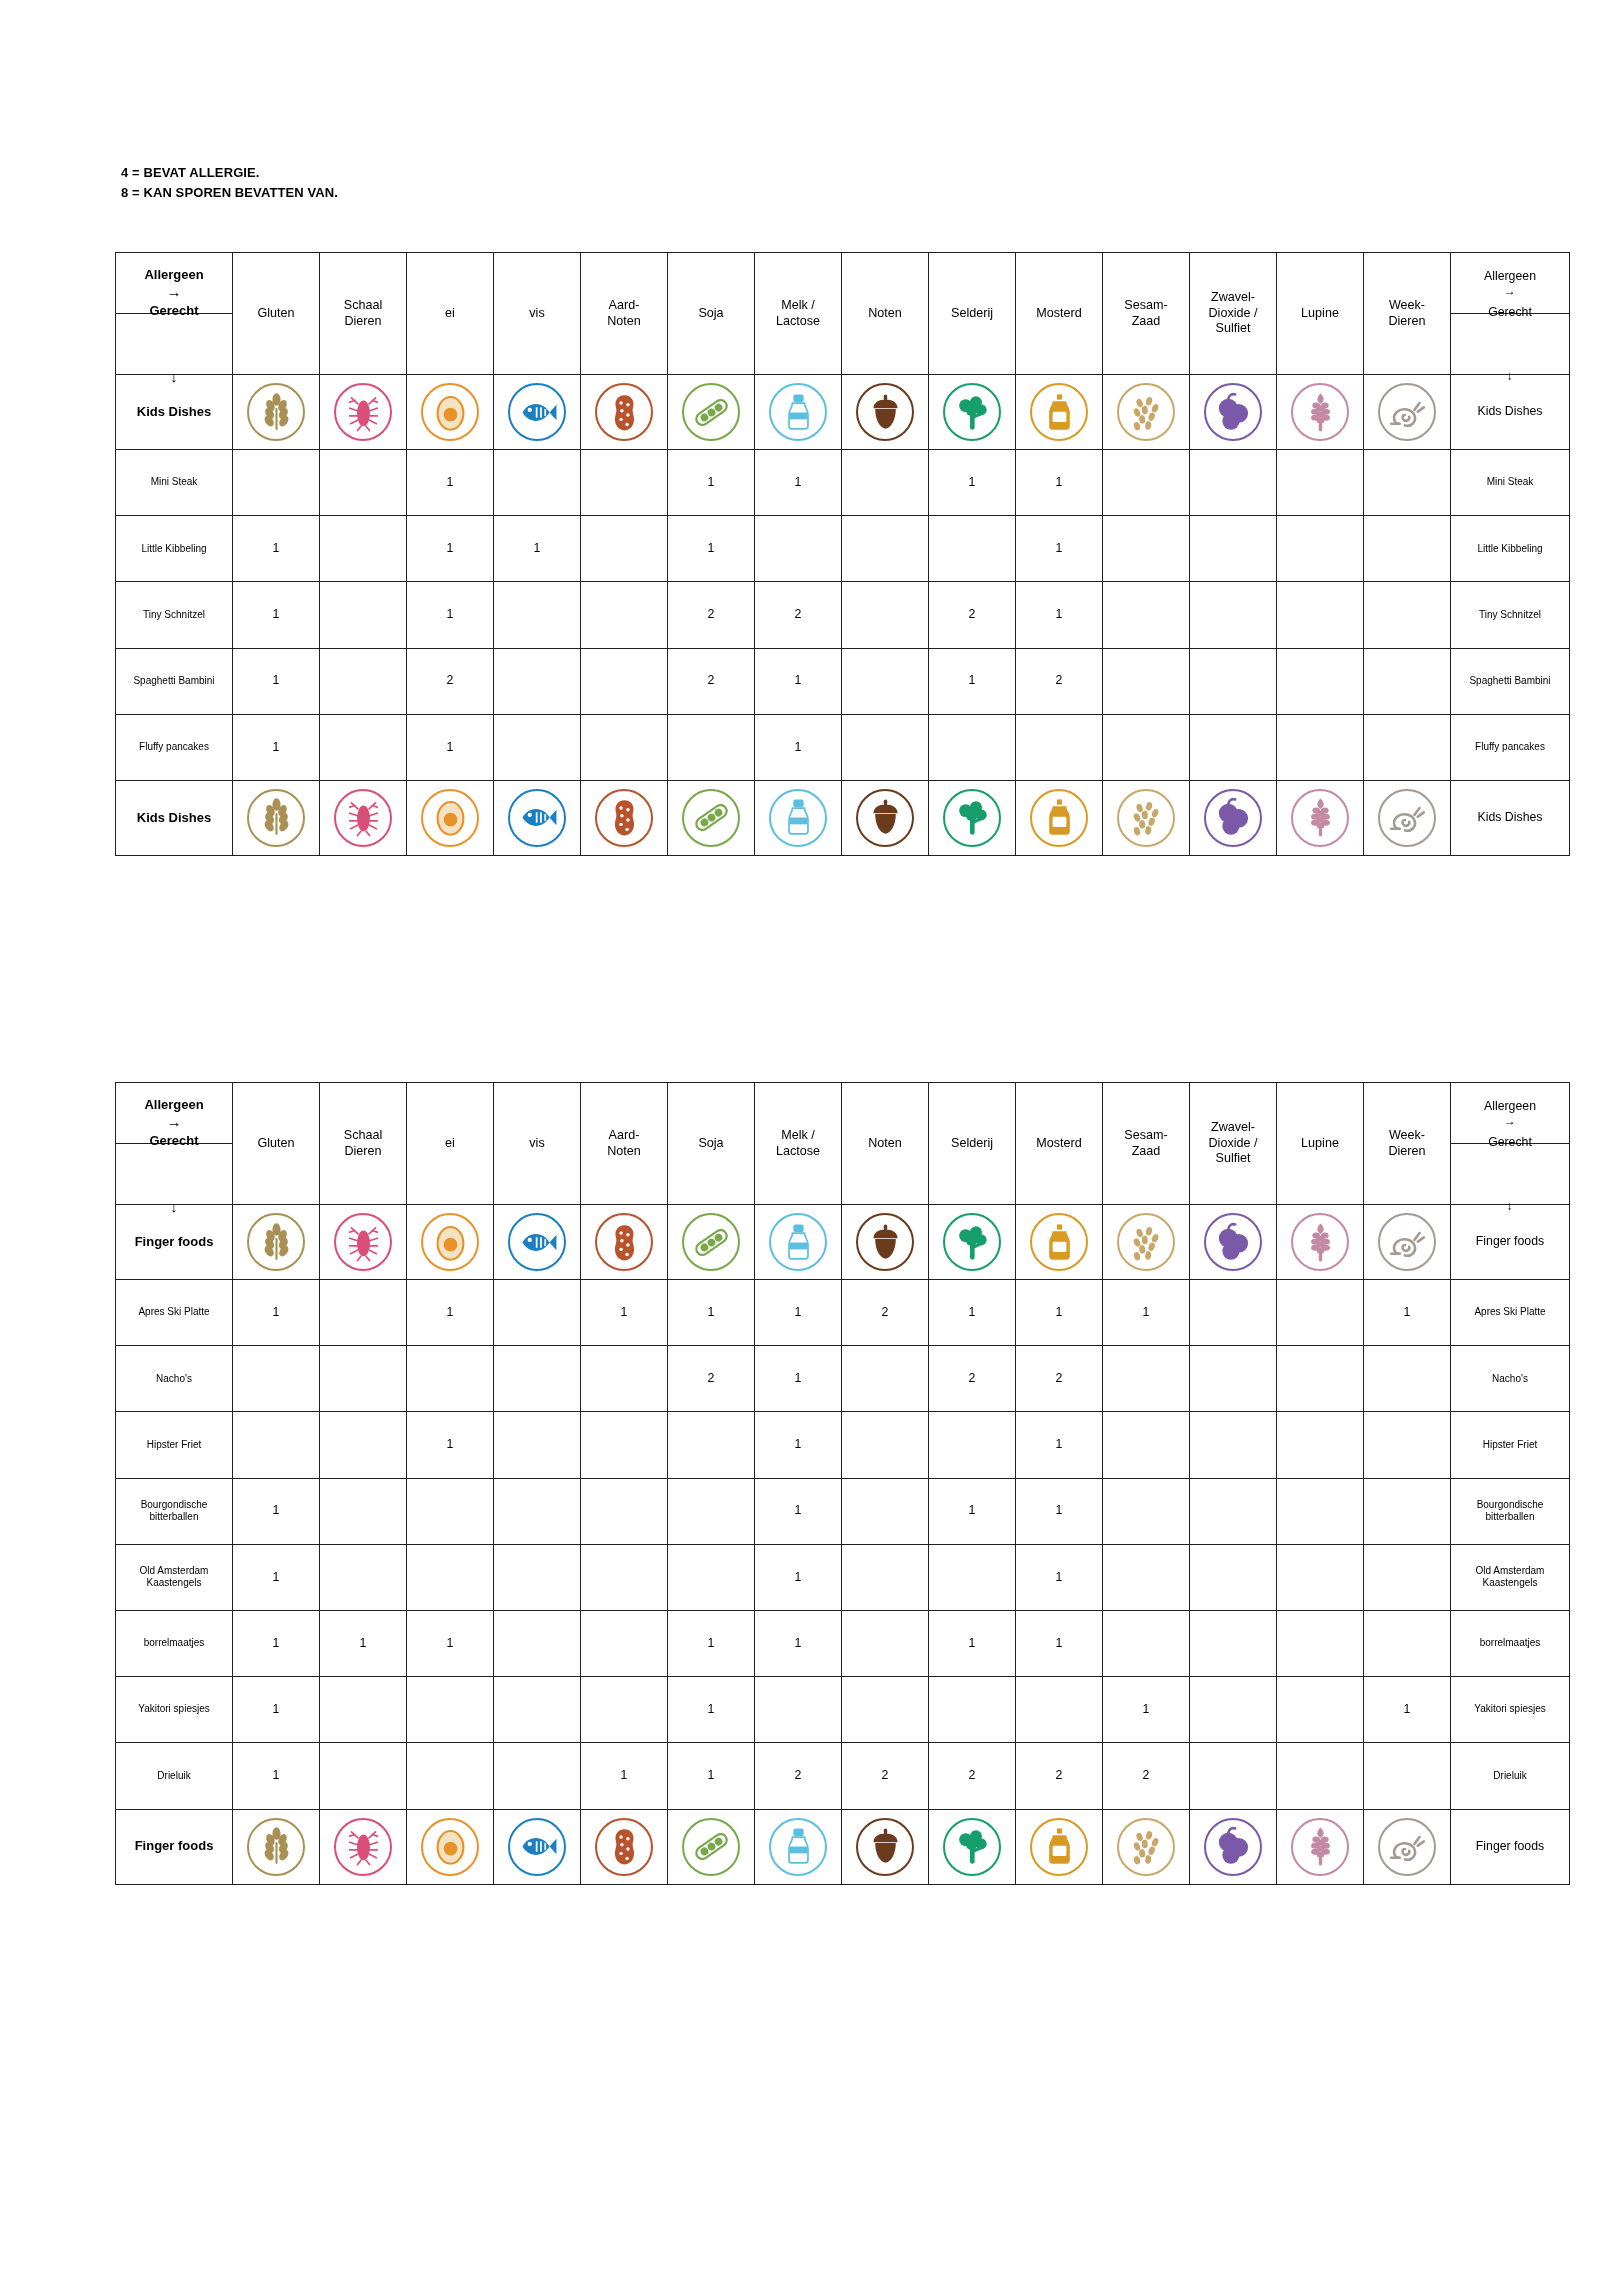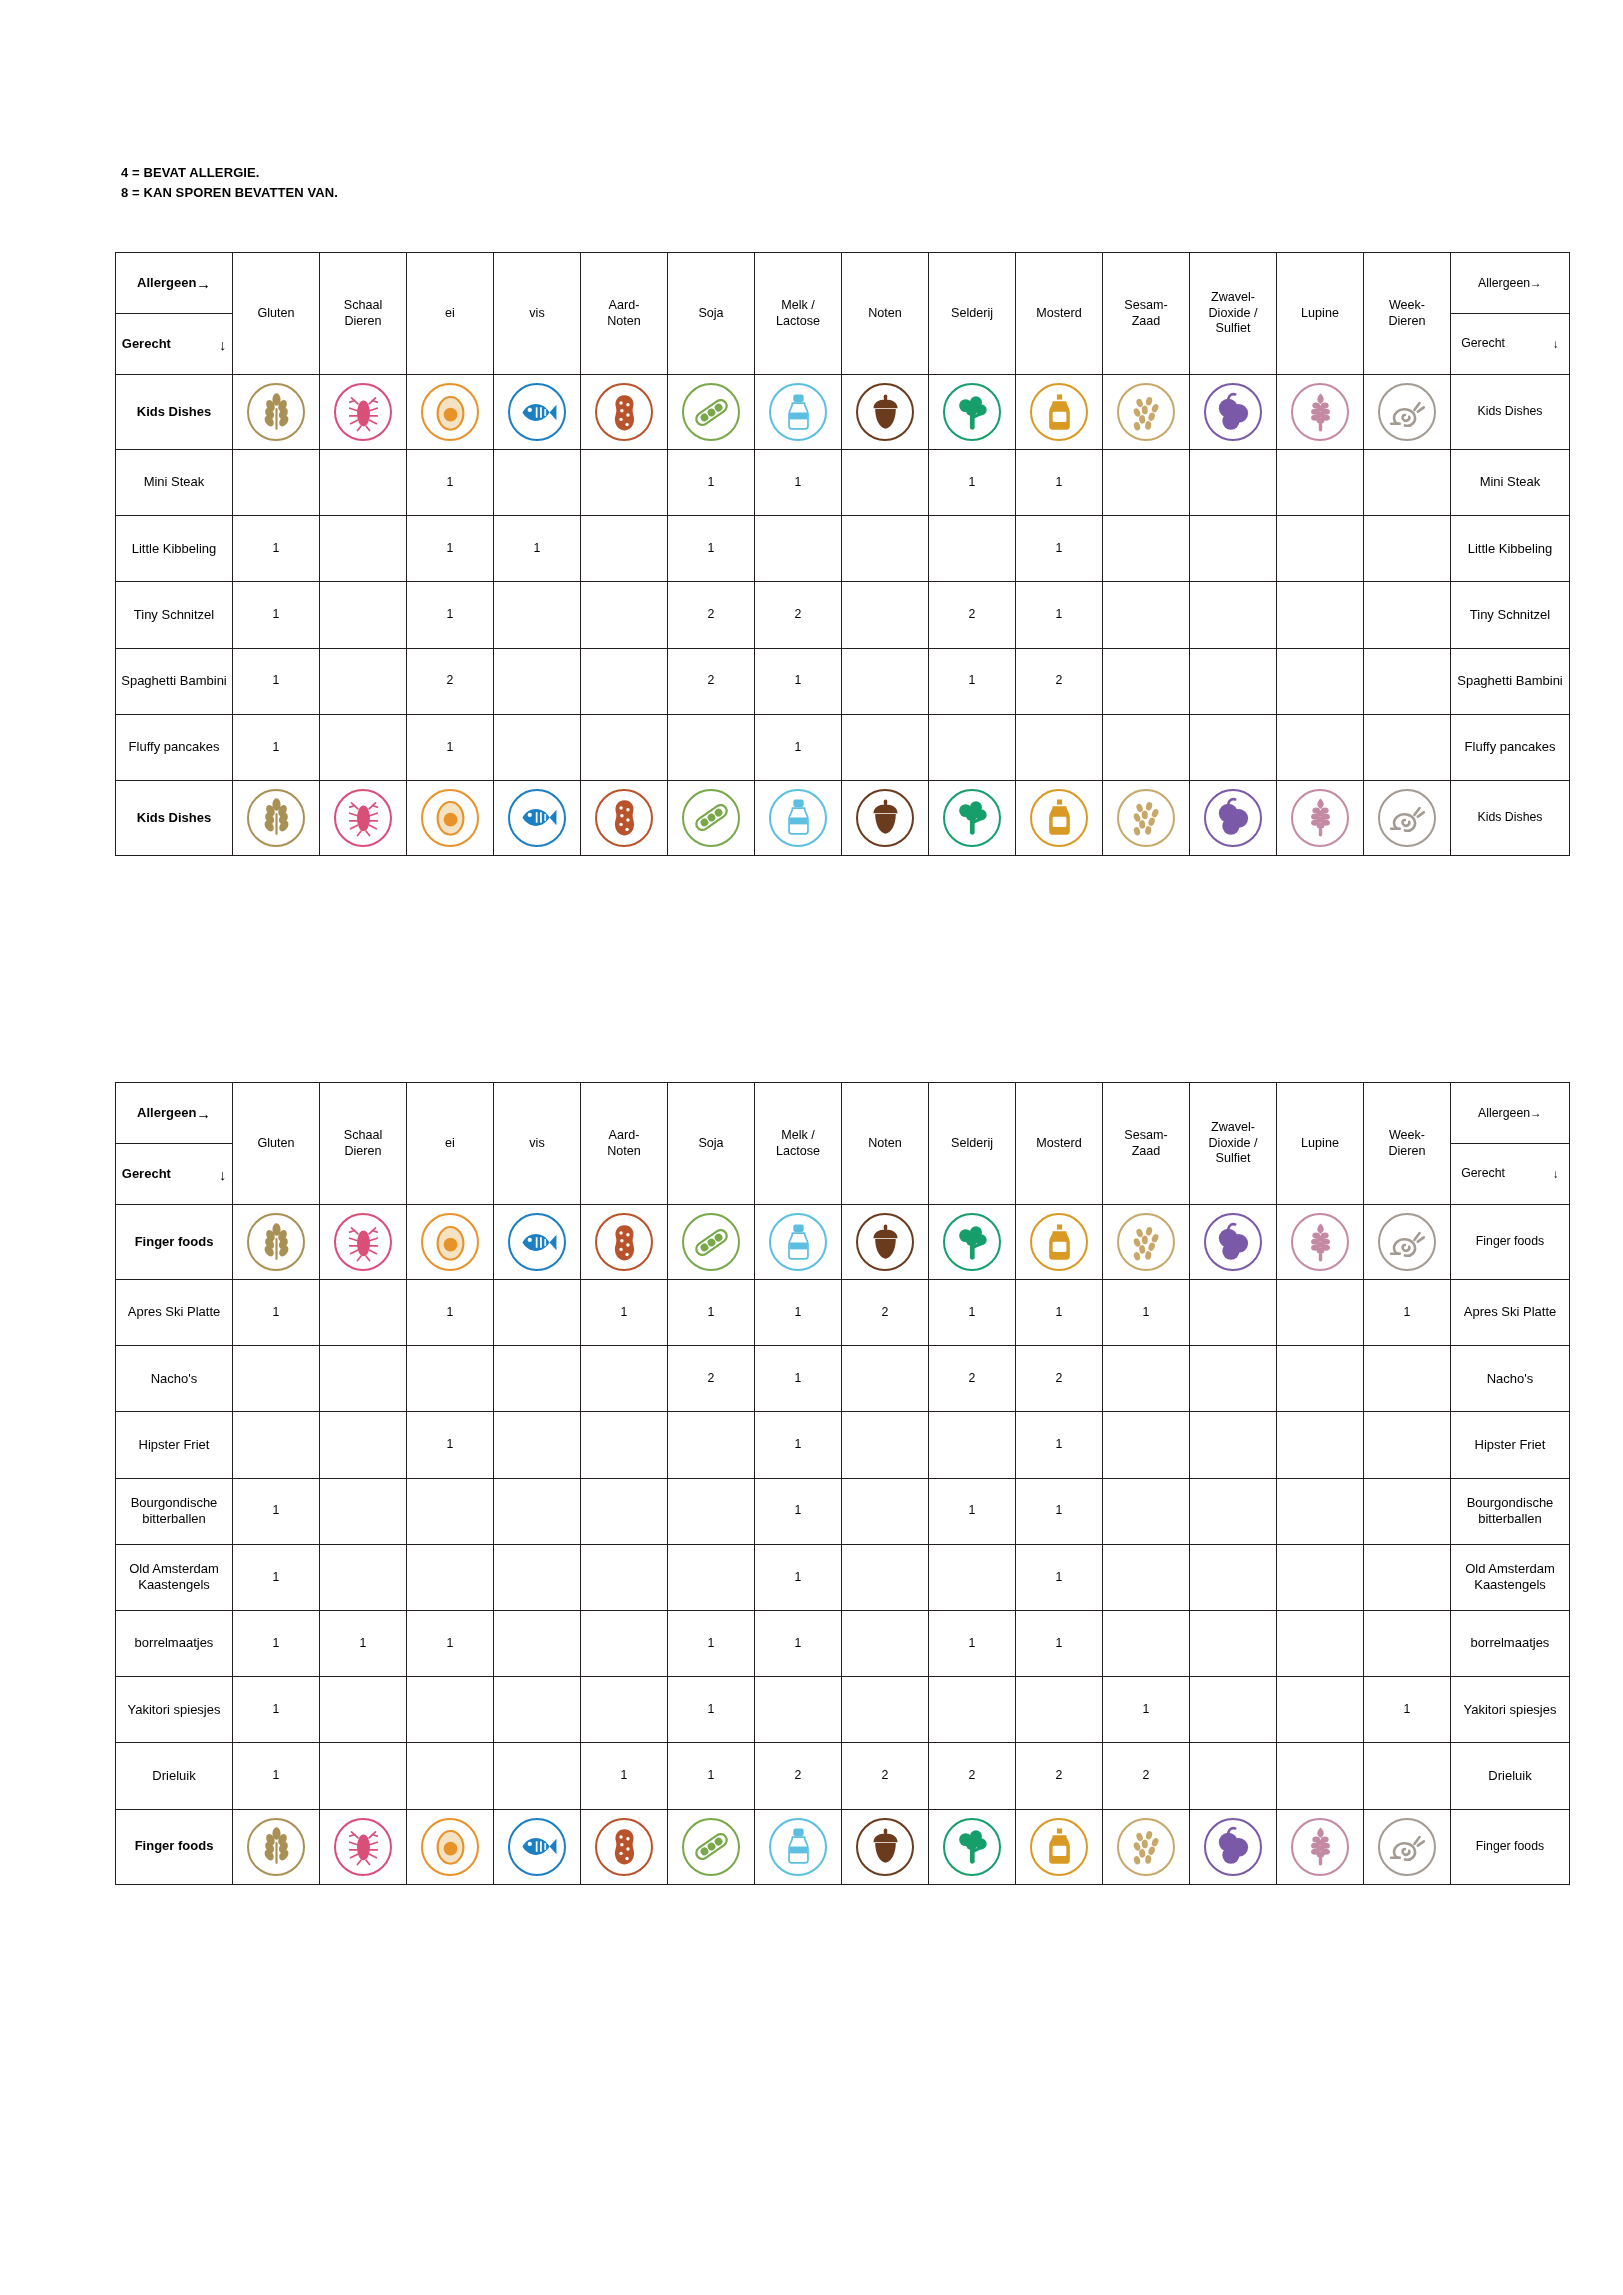--- a/index.html
+++ b/index.html
@@ -70,21 +70,21 @@
   td.corner .corner-inner {
     position: relative;
     height: 121px;
     width: 100%;
   }
   td.corner .corner-half {
     position: absolute;
     left: 0; right: 0;
     height: 50%;
     display: flex;
-    flex-direction: row;
+    flex-direction: column;
     align-items: center;
     justify-content: center;
     font-weight: bold;
     font-size: 13px;
   }
   td.corner .corner-half.top { top: 0; }
   td.corner .corner-half.bottom { bottom: 0; border-top: 0.6px solid #231f20; gap: 48px; }
   td.corner .arrow { font-size: 14.6px; line-height: 1; margin-top: 2.2px; }
 
   td.corner-right .corner-half { font-weight: normal; font-size: 12.3px; }
@@ -119,21 +119,21 @@
     align-items: center;
     justify-content: center;
     box-sizing: border-box;
     background: #fff;
   }
   .ico svg { display: block; }
 
   
   tr.data-row td { height: 63px; }
   tr.data-row td.dishname, tr.data-row td.dishname-right {
-    font-size: 13px;
+    font-size: 10px;
     padding: 1.1px 3.4px;
   }
   tr.data-row td.val { font-size: 12.3px; }
 </style>
 </head>
 <body>
 
 <div class="page">
 
   <div class="legend">

